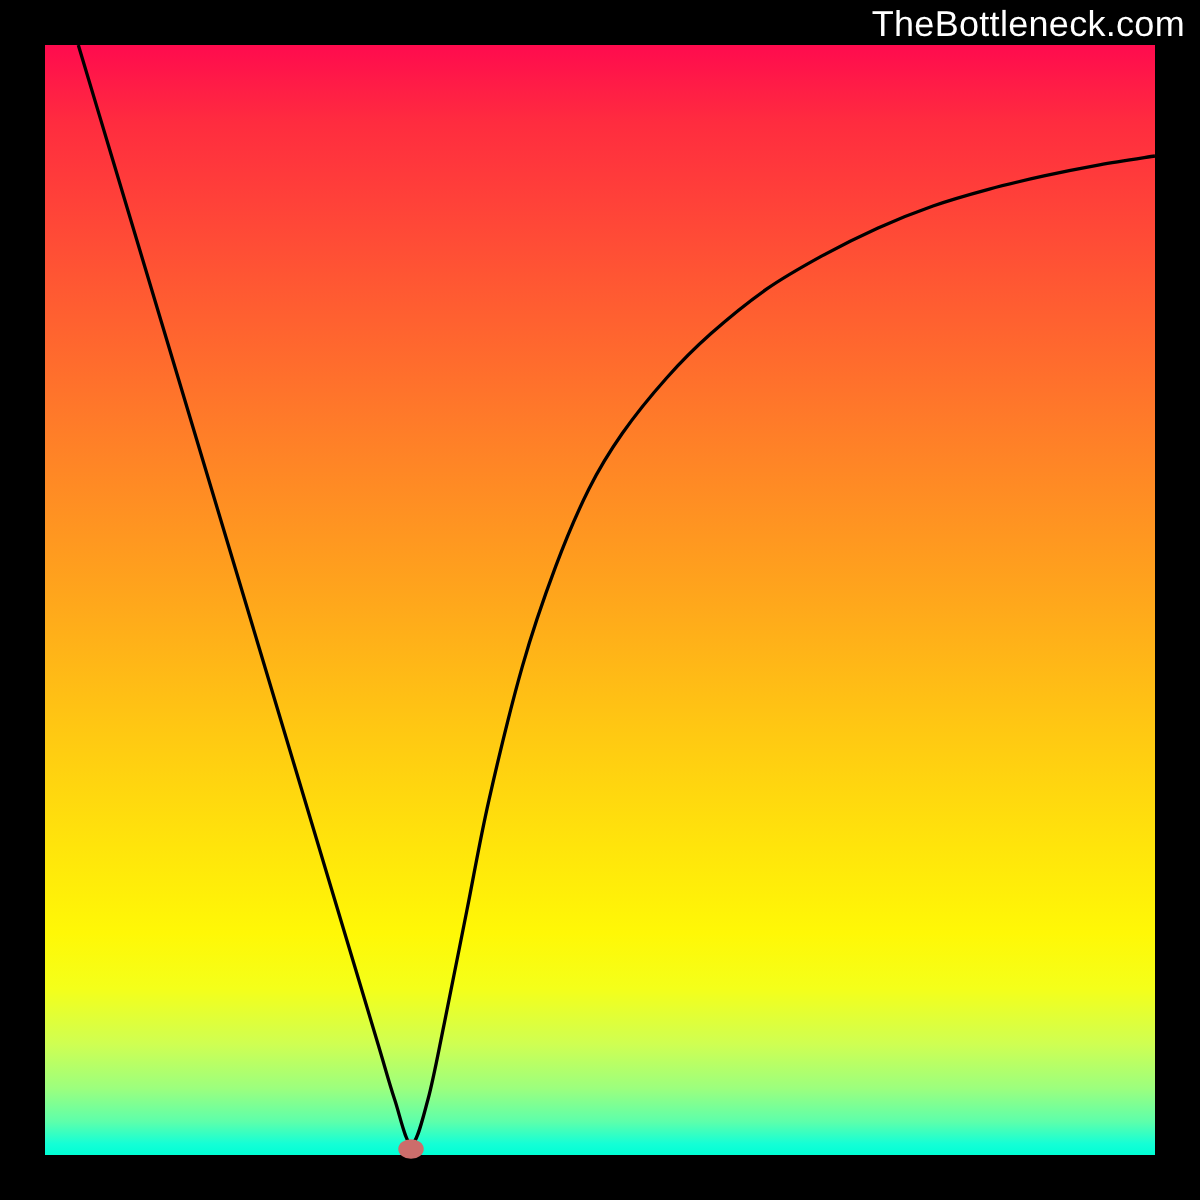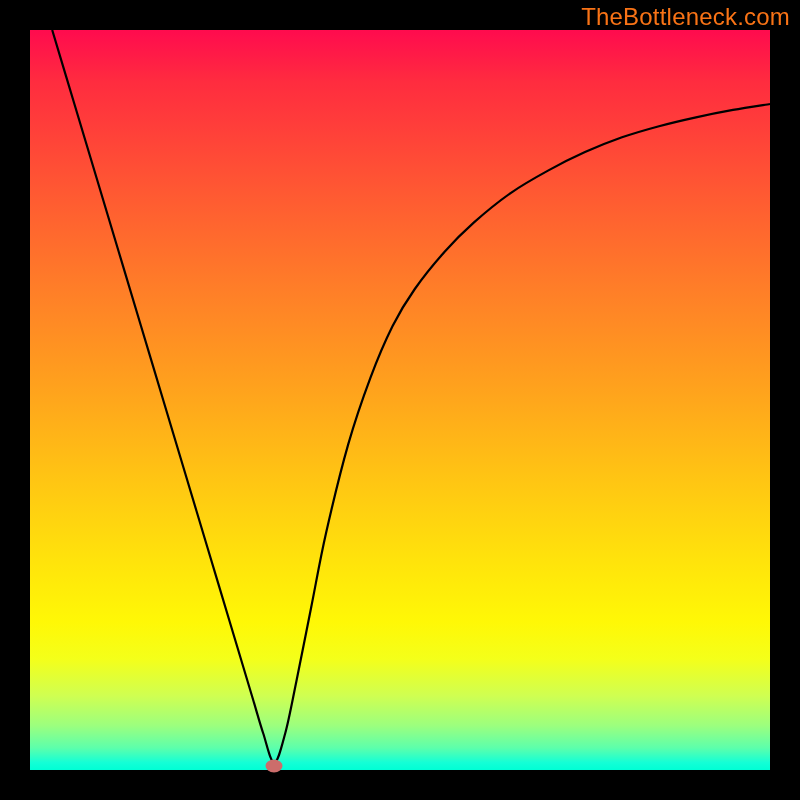--- a/index.html
+++ b/index.html
@@ -39,21 +39,21 @@
       #9cff7e 94%,
       #5dffab 97%,
       #14ffd6 99%,
       #00ffd5 100%
     );
   }
   .watermark {
     position: absolute;
     top: 3px;
     right: 10px;
-    color: #f97316;
+    color: #ffffff;
     font-size: 24px;
     font-weight: 400;
     letter-spacing: 0.2px;
     user-select: none;
   }
   svg.curve {
     position: absolute;
     left: 0;
     top: 0;
     width: 740px;

